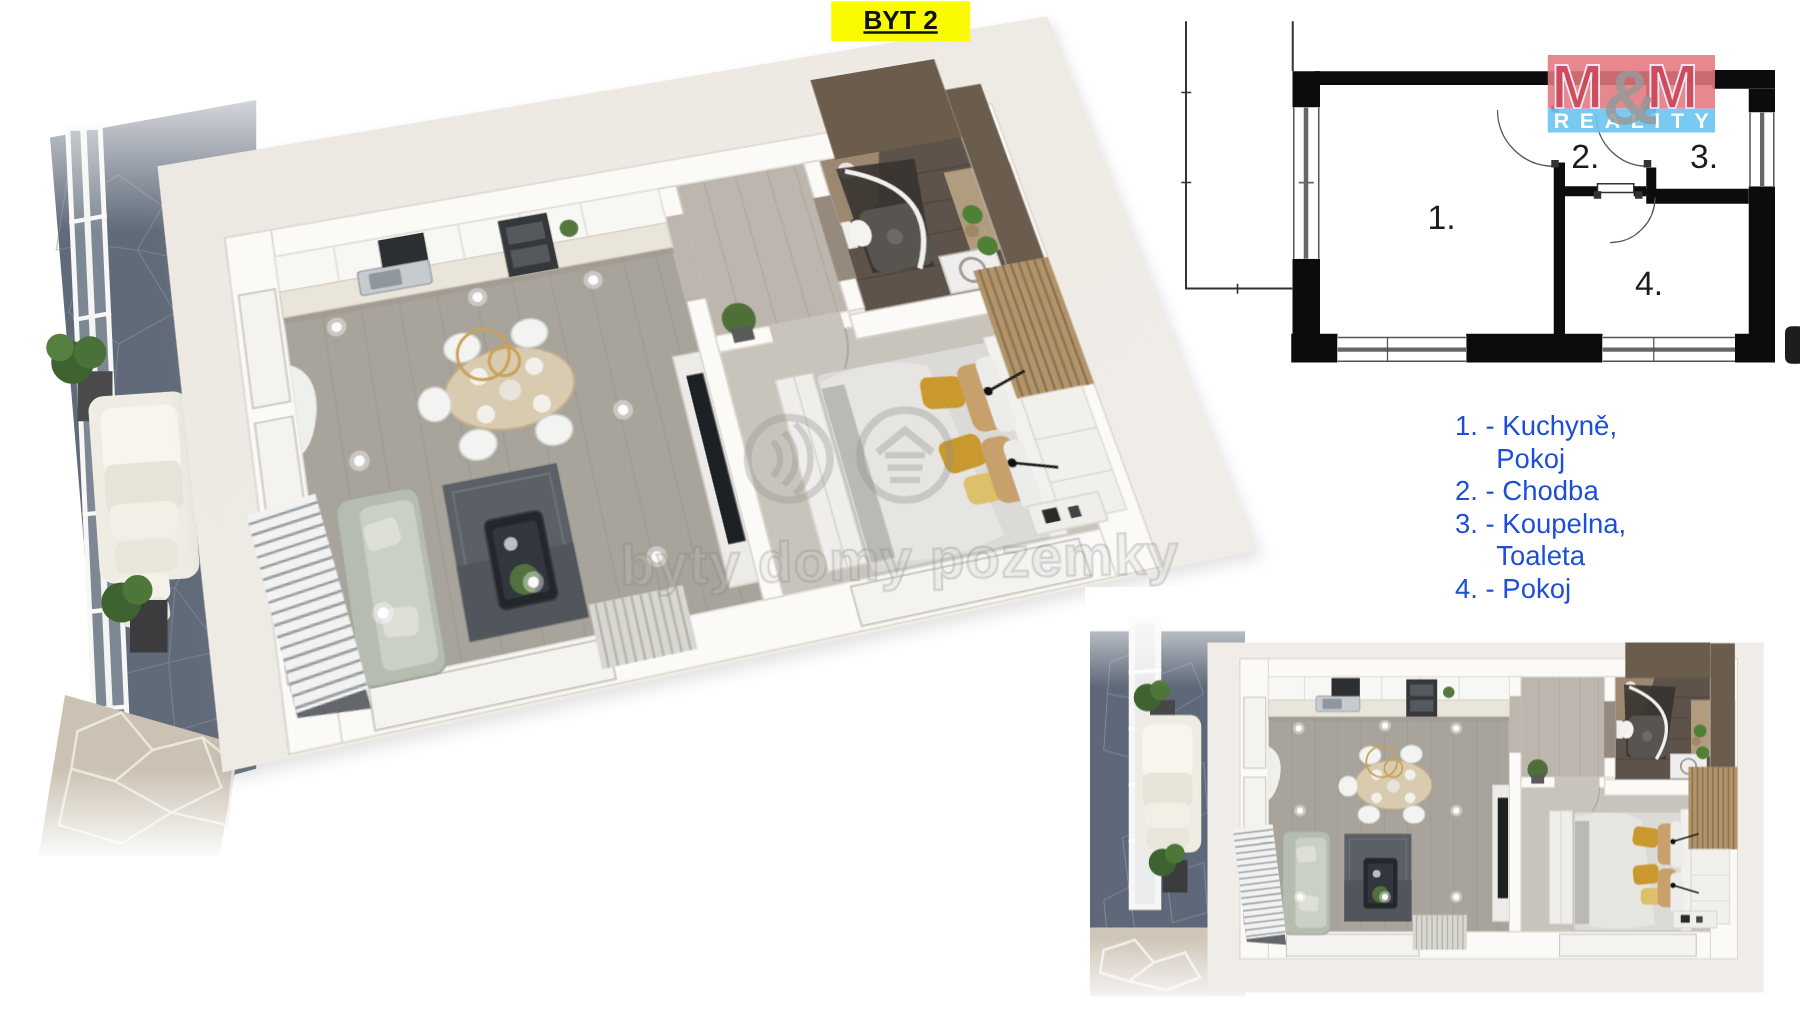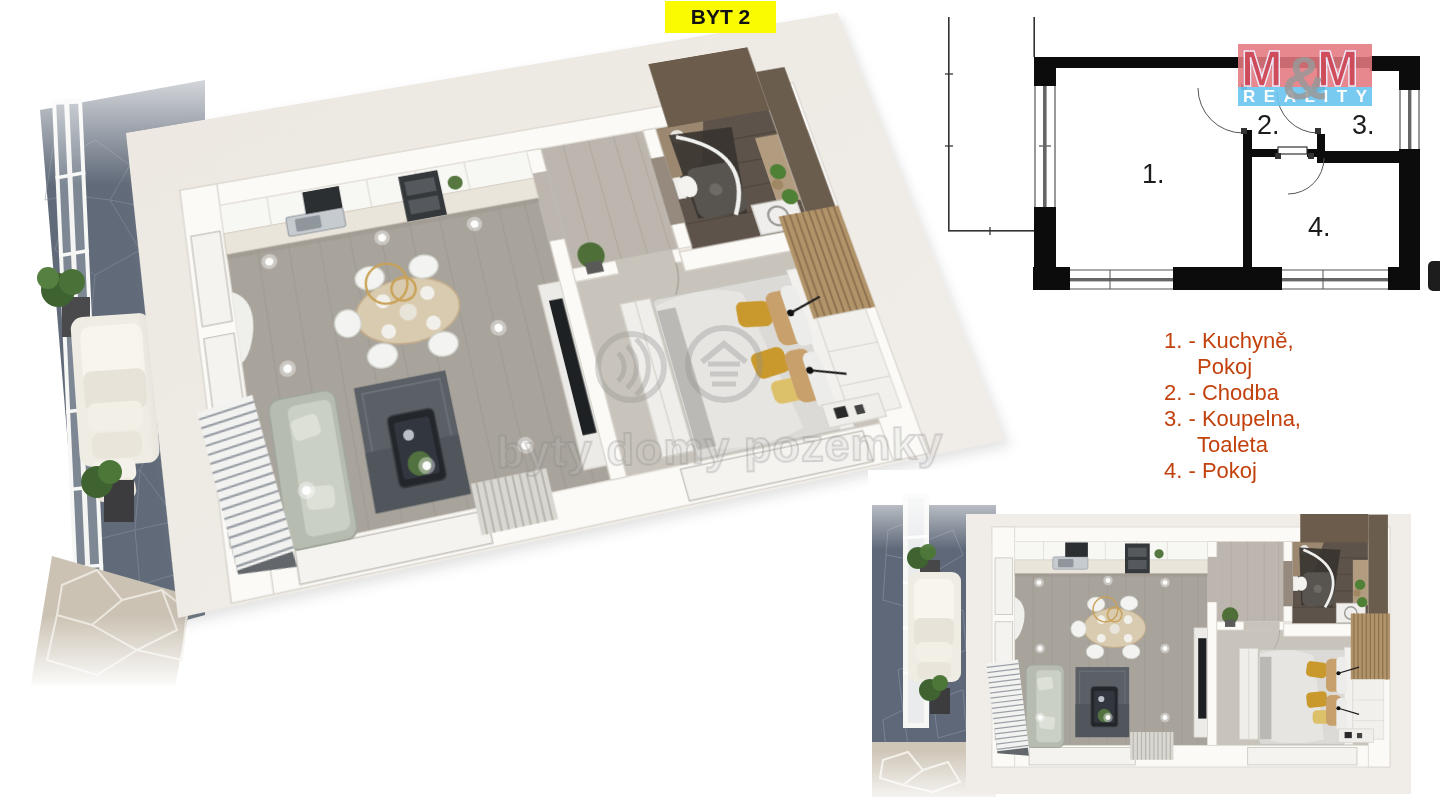--- a/index.html
+++ b/index.html
@@ -433,21 +433,21 @@
 <line x1="230" y1="74" x2="258" y2="74" stroke-width="5"></line>
 <line x1="232" y1="84" x2="256" y2="84" stroke-width="5"></line>
 </g>
 
 <g transform="rotate(-1.2 240 150)" font-family="Liberation Sans,sans-serif">
 <text x="240" y="163" text-anchor="middle" font-size="45" font-weight="bold" fill="#cfcfcf" fill-opacity="0.55" stroke="#8a8a8a" stroke-width="1.8" letter-spacing="1">byty domy pozemky</text>
 </g>
 </g>
 </svg>
 
-<div class="abs" style="left:665px;top:1px;width:111px;height:32px;background:#fafa00;display:flex;align-items:center;justify-content:center;font-weight:bold;font-size:21px;color:#111;">BYT&nbsp;2</div>
+<div class="abs" style="left:665px;top:1px;width:111px;height:32px;background:#fafa00;display:flex;align-items:center;justify-content:center;font-weight:bold;font-size:21px;color:#111;text-decoration:underline;">BYT&nbsp;2</div>
 
 <svg class="abs" id="plan2d" style="left:930px;top:0px" width="510" height="330" viewBox="0 0 510 330">
 <g fill="#0c0c0c">
 
 <rect x="18" y="17" width="1.6" height="214" fill="#333"></rect>
 
 <rect x="18" y="230" width="86" height="1.6" fill="#333"></rect>
 
 <rect x="103.4" y="17" width="1.6" height="40" fill="#333"></rect>
 <line x1="15" y1="74" x2="23" y2="74" stroke="#333" stroke-width="1.3"></line>
@@ -550,21 +550,21 @@
 <text x="79" y="42" font-size="50" fill="#cf4b59" stroke="#eef" stroke-width="1.4" textLength="54">M</text>
 </g>
 
 <rect x="0" y="43" width="134" height="19" fill="#6ec6ef" opacity="0.92"></rect>
 
 <text x="67" y="58" font-size="17" font-weight="bold" fill="#fdfdfd" text-anchor="middle" textLength="124" font-family="Liberation Sans,sans-serif">REALITY</text>
 
 <text x="44" y="55" font-size="62" font-weight="bold" fill="#999" opacity="0.85" font-family="Liberation Sans,sans-serif">&amp;</text>
 </svg>
 
-<div class="abs" style="left:1164px;top:328px;font-size:22px;color:#c2410c;line-height:26px;">
+<div class="abs" style="left:1164px;top:328px;font-size:22px;color:#1d4ed8;line-height:26px;">
 1. - Kuchyně,<br>
 <span style="padding-left:33px">Pokoj</span><br>
 2. - Chodba<br>
 3. - Koupelna,<br>
 <span style="padding-left:33px">Toaleta</span><br>
 4. - Pokoj
 </div>
 
 <svg class="abs" id="balcS" style="left:868px;top:470px" width="130" height="339" viewBox="0 0 130 339">
 

